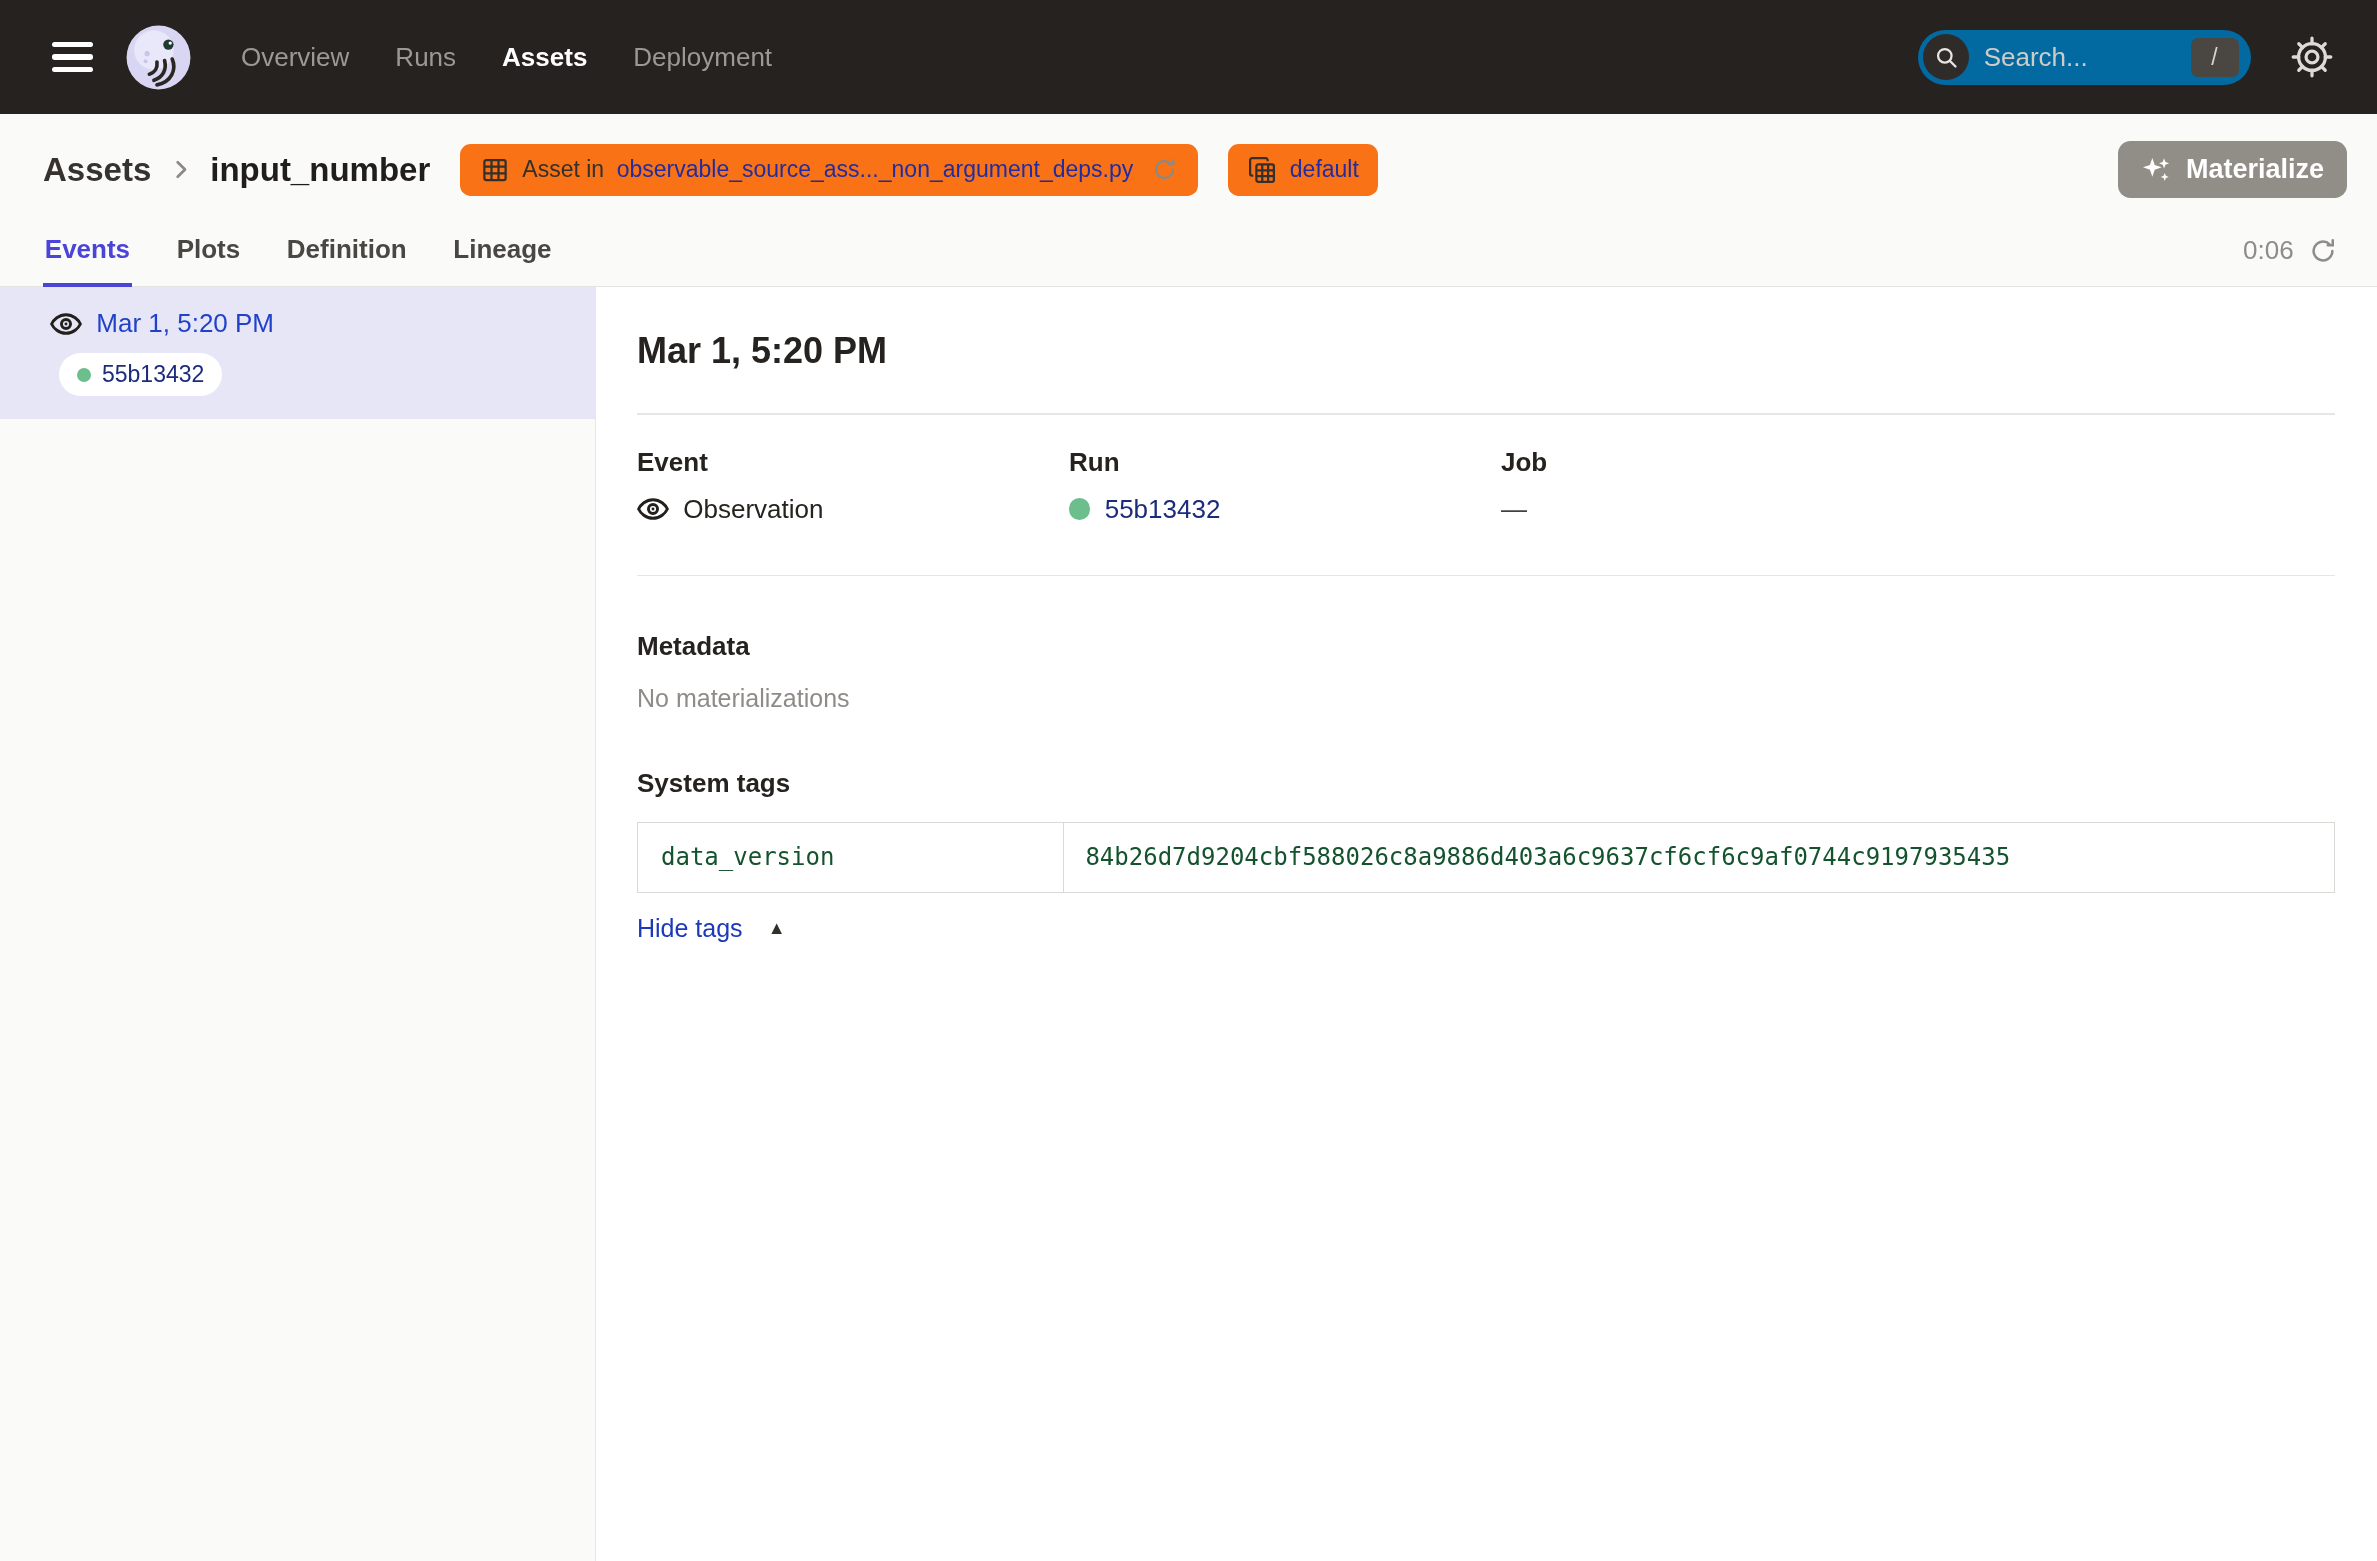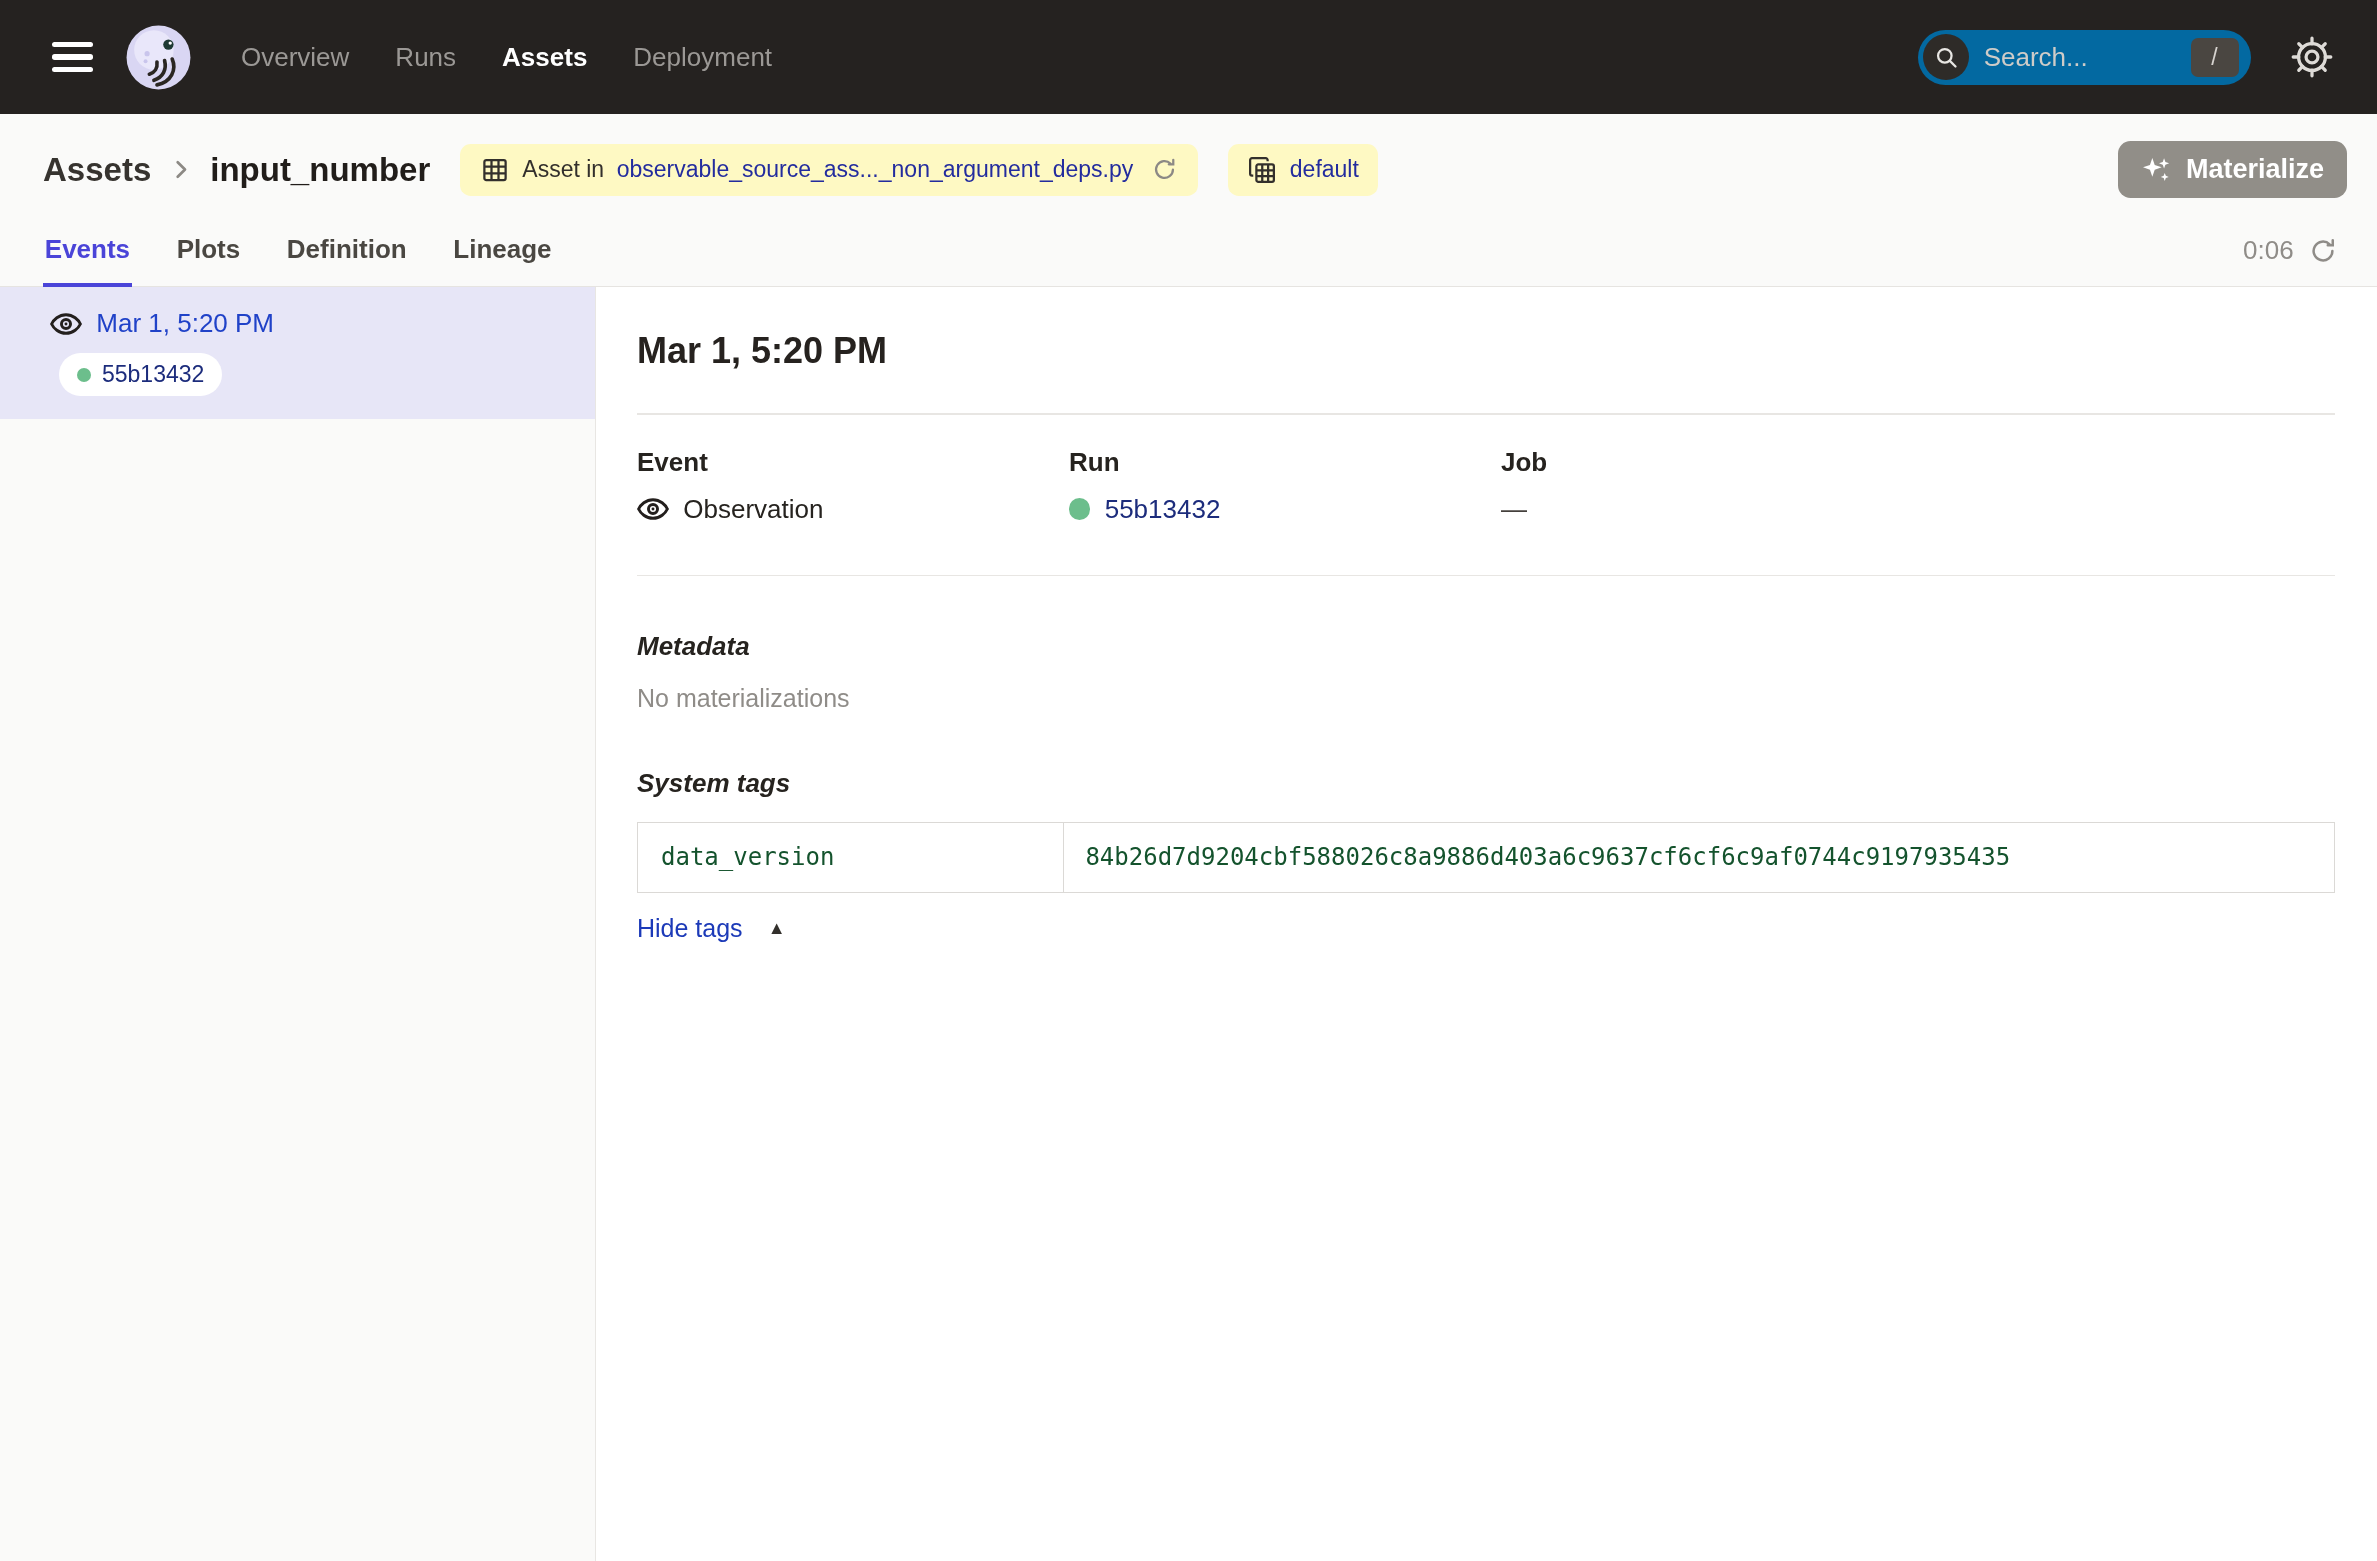--- a/index.html
+++ b/index.html
@@ -43,21 +43,21 @@
   .gearbtn { margin-left:38px; color:#dedbd7; cursor:pointer; display:flex; }
 
   
   .pageheader { background:#fafaf9; flex-shrink:0; }
   .crumbrow { display:flex; align-items:center; padding:27px 30px 16px 43px; }
   .crumbs { display:flex; align-items:center; gap:16px; }
   .crumb-section { font-size:33px; font-weight:600; color:#36332f; cursor:pointer; }
   .crumb-chevron { color:#8c8985; display:flex; }
   .crumb-asset { font-size:33px; font-weight:700; color:#211d1a; }
   .chip {
-    display:flex; align-items:center; gap:12.5px; background:#fef9c3; border-radius:10.7px;
+    display:flex; align-items:center; gap:12.5px; background:#f97316; border-radius:10.7px;
     height:52px; padding:0 19.6px; margin-left:30px; font-size:23px; color:#33302c;
   }
   .chip .cicon { color:#33302c; display:flex; flex-shrink:0; }
   .chip .link { color:#232c9e; cursor:pointer; }
   .chip .refresh { color:#8c8985; margin-left:5.4px; cursor:pointer; display:flex; }
   .crumbrow .spacer { flex:1; }
   .materialize {
     display:flex; align-items:center; gap:12.5px; background:#918e88; border:none; cursor:pointer;
     color:#ffffff; font-size:27px; font-weight:600; font-family:inherit;
     height:57px; padding:0 23px; border-radius:12.5px;
@@ -93,21 +93,21 @@
   .divider { height:1.8px; background:#e8e6e3; margin-top:41px; }
   .cols { display:flex; margin-top:32px; }
   .col-event { width:432px; } .col-run { width:432px; } .col-job { flex:1; }
   .collabel { font-size:26px; font-weight:600; color:#26231f; }
   .colvalue { margin-top:16px; display:flex; align-items:center; gap:14.3px; font-size:26px; color:#26231f; }
   .colvalue .eye { color:#231f1d; display:flex; }
   .colvalue .dot { width:21.4px; height:21.4px; }
   .colvalue .runlink { color:#1c2c7c; cursor:pointer; }
   .colvalue .dash { color:#44403c; }
   .divider2 { height:1.8px; background:#e8e6e3; margin-top:50px; }
-  .sechead { font-size:26px; font-weight:600; color:#26231f; margin-top:55px;font-style:italic; }
+  .sechead { font-size:26px; font-weight:600; color:#26231f; margin-top:55px; }
   .emptynote { font-size:25px; color:#8f8c88; margin-top:21.4px; }
   .tagstable {
     margin-top:23px; border:1.8px solid #dbd9d6; display:flex; height:71px; align-items:stretch;
     font-family:"DejaVu Sans Mono","Liberation Mono",monospace; font-size:24px; color:#14532d;
   }
   .tagkey { width:426px; border-right:1.8px solid #dbd9d6; display:flex; align-items:center; padding:0 23px; flex-shrink:0; }
   .tagval { flex:1; display:flex; align-items:center; padding:0 21.4px; white-space:nowrap; overflow:hidden; }
   .hidetags { display:inline-flex; align-items:center; gap:25px; margin-top:21.4px; cursor:pointer; }
   .hidetags .label { font-size:25px; color:#1c3ab8; }
   .hidetags .caret { font-size:18px; color:#33302c; }

